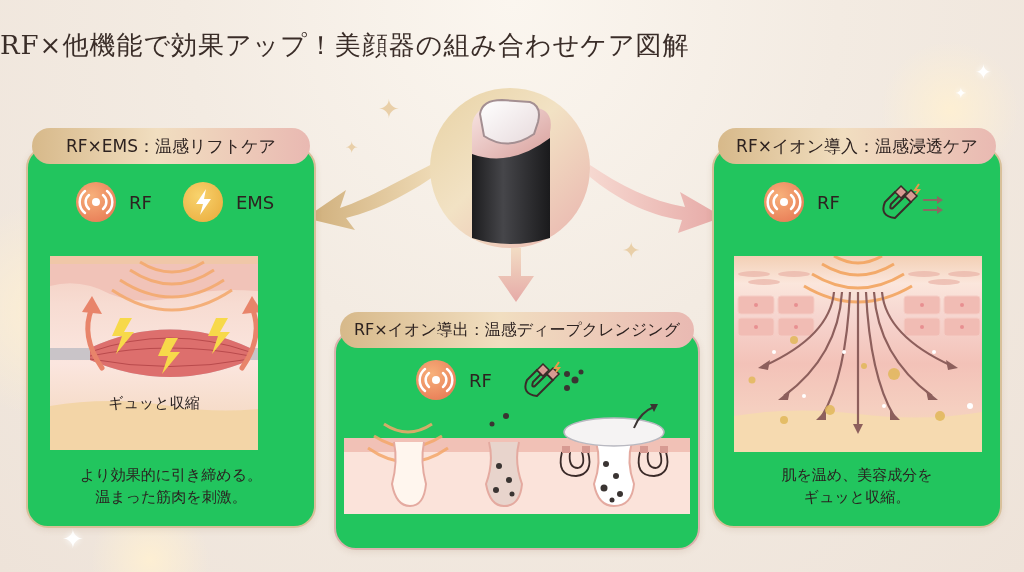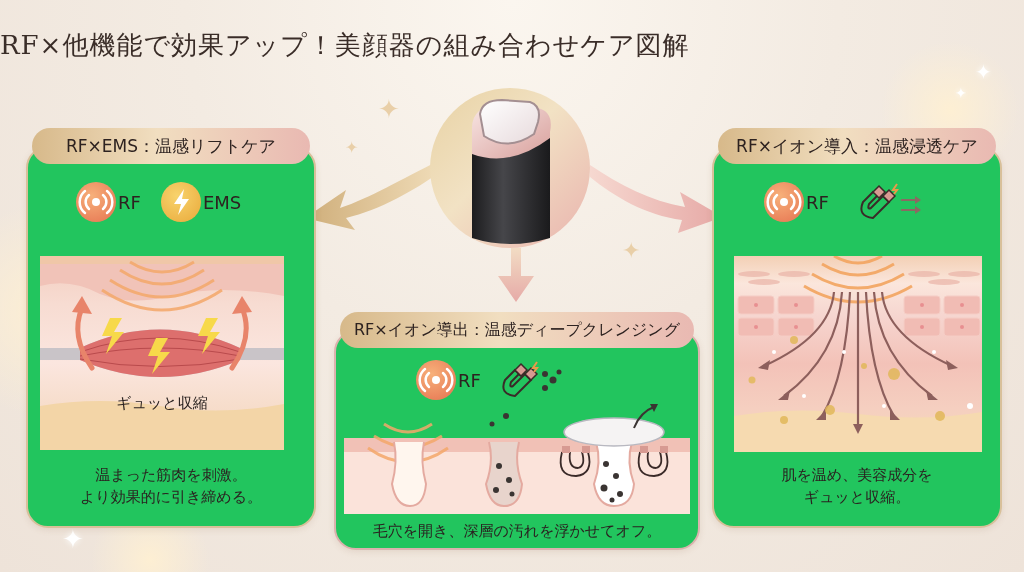--- a/index.html
+++ b/index.html
@@ -4,21 +4,21 @@
 <style>
 *{box-sizing:border-box;margin:0;padding:0}
 html,body{width:1024px;height:572px;overflow:hidden}
 body{position:relative;font-family:"DejaVu Sans","Liberation Sans",sans-serif;color:#2a2220;
 background:radial-gradient(ellipse at 50% 0%,#fbf6ef 0%,#f3ebe2 45%,#eee3d9 100%);}
 .glow{position:absolute;border-radius:50%;background:radial-gradient(circle,rgba(255,240,210,.9) 0%,rgba(255,240,210,0) 70%)}
 .title{position:absolute;left:0;top:28px;width:1024px;text-align:left;font-family:"DejaVu Serif","Liberation Serif",serif;font-size:26px;color:#3a2d28;letter-spacing:1px}
 .card{position:absolute;background:#22c55e;border:2px solid #d8c09a;border-radius:22px;box-shadow:0 2px 6px rgba(150,110,80,.15)}
 .card.pink{border-color:#dcb2ae}
 .pill{position:absolute;top:-20px;left:4px;right:4px;height:36px;border-radius:18px;background:linear-gradient(90deg,#d7b98a 0%,#f1dec0 45%,#e9b9b2 100%);display:flex;align-items:center;justify-content:center;font-size:17px;color:#2d2220;white-space:nowrap}
-.icons-row{position:absolute;display:flex;align-items:center;gap:2px}
+.icons-row{position:absolute;display:flex;align-items:center;gap:13px}
 .ic-rf{width:40px;height:40px;border-radius:50%;background:radial-gradient(circle at 40% 35%,#f7b07a,#e5714f);position:relative}
 .ic-ems{width:40px;height:40px;border-radius:50%;background:radial-gradient(circle at 40% 35%,#f8d36d,#e9a93a);position:relative}
 .lbl{font-size:18px;color:#2d2220;margin-right:18px}
 .scene{position:absolute;overflow:hidden}
 .caption{position:absolute;left:0;right:0;text-align:center;font-size:15px;line-height:22px;color:#2a2220}
 .center-circle{position:absolute;left:430px;top:88px;width:160px;height:160px;border-radius:50%;background:linear-gradient(135deg,#e8d2a4 0%,#f2e2c4 45%,#e9b3ae 100%)}
 .sparkle{position:absolute;color:#e9cfa8;font-size:22px;line-height:1}
 .sparkle.w{color:#fff;text-shadow:0 0 6px #fff}
 </style>
 </head>
@@ -98,21 +98,21 @@
         </svg>
     </div>
     <span class="lbl">RF</span>
     <div class="ic-ems">
       <svg width="40" height="40">
           <path d="M23 7 L13 22 H20 L17 33 L28 17 H21 Z" fill="#fff"></path>
         </svg>
     </div>
     <span class="lbl">EMS</span>
   </div>
-  <div class="scene" style="left:12px;top:108px;width:244px;height:194px;background:linear-gradient(#f3cdbf 0%,#f7dcd2 25%,#fbe6df 55%,#f6dcc9 80%,#f3d6ad 100%)">
+  <div class="scene" style="left:22px;top:108px;width:208px;height:194px;background:linear-gradient(#f3cdbf 0%,#f7dcd2 25%,#fbe6df 55%,#f6dcc9 80%,#f3d6ad 100%)">
     <svg width="244" height="194">
       <path d="M0 30 Q30 22 60 38 Q90 50 130 40 Q180 28 244 40 L244 0 L0 0 Z" fill="#f1c3b8"></path>
       <path d="M0 0 H244 V8 H0 Z" fill="#f0c7a8"></path>
       <g fill="none" stroke="#f4a86a" stroke-width="3" opacity=".85">
         <path d="M90 6 Q122 26 154 6"></path>
           <path d="M80 14 Q122 42 164 14"></path>
           <path d="M70 24 Q122 58 174 24"></path>
           <path d="M62 34 Q122 74 182 34"></path>
       </g>
       <path d="M0 150 Q60 140 120 150 Q180 160 244 148 L244 194 L0 194 Z" fill="#f3d5a7"></path>
@@ -131,22 +131,22 @@
         <path d="M192 58 L202 40 L212 56 Z" fill="#e8846a"></path>
       <g fill="#f7d94a">
           <path d="M70 62 L82 62 L74 76 L84 76 L66 98 L72 80 L62 80 Z"></path>
           <path d="M116 82 L128 82 L120 96 L130 96 L112 118 L118 100 L108 100 Z"></path>
           <path d="M166 62 L178 62 L170 76 L180 76 L162 98 L168 80 L158 80 Z"></path>
         </g>
     </svg>
     <div style="position:absolute;left:0;right:0;top:138px;text-align:center;font-size:15px">ギュッと収縮</div>
   </div>
   <div class="caption" style="top:316px">
+    <div>より効果的に引き締める。</div>
     <div>温まった筋肉を刺激。</div>
-    <div>より効果的に引き締める。</div>
   </div>
 </div>
 
 <div class="card pink" style="left:334px;top:330px;width:366px;height:220px">
   <div class="pill" style="font-size:16px">RF×イオン導出：温感ディープクレンジング</div>
   <div class="icons-row" style="left:80px;top:28px">
     <div class="ic-rf">
       <svg width="40" height="40">
           <circle cx="20" cy="20" r="4" fill="#fff"></circle>
           <path d="M13 13 A9 9 0 0 0 13 27 M27 13 A9 9 0 0 1 27 27 M9 9 A14 14 0 0 0 9 31 M31 9 A14 14 0 0 1 31 31" stroke="#fff" stroke-width="2.5" fill="none" stroke-linecap="round"></path>
@@ -200,23 +200,20 @@
           <path d="M226 50 Q224 66 234 66 Q242 64 238 50"></path>
           <path d="M296 50 Q290 74 310 74 Q328 72 322 50"></path>
           <path d="M304 50 Q302 66 312 66 Q320 64 316 50"></path>
         </g>
       <rect x="218" y="44" width="8" height="7" fill="#d79a92"></rect>
         <rect x="238" y="44" width="8" height="7" fill="#d79a92"></rect>
         <rect x="296" y="44" width="8" height="7" fill="#d79a92"></rect>
         <rect x="316" y="44" width="8" height="7" fill="#d79a92"></rect>
     </svg>
   </div>
-  <div class="caption" style="top:188px;font-size:15px">
-    <div>毛穴を開き、深層の汚れを浮かせてオフ。</div>
-  </div>
 </div>
 
 <div class="card" style="left:712px;top:146px;width:290px;height:382px">
   <div class="pill">RF×イオン導入：温感浸透ケア</div>
   <div class="icons-row" style="left:50px;top:34px">
     <div class="ic-rf">
       <svg width="40" height="40">
           <circle cx="20" cy="20" r="4" fill="#fff"></circle>
           <path d="M13 13 A9 9 0 0 0 13 27 M27 13 A9 9 0 0 1 27 27 M9 9 A14 14 0 0 0 9 31 M31 9 A14 14 0 0 1 31 31" stroke="#fff" stroke-width="2.5" fill="none" stroke-linecap="round"></path>
         </svg>

